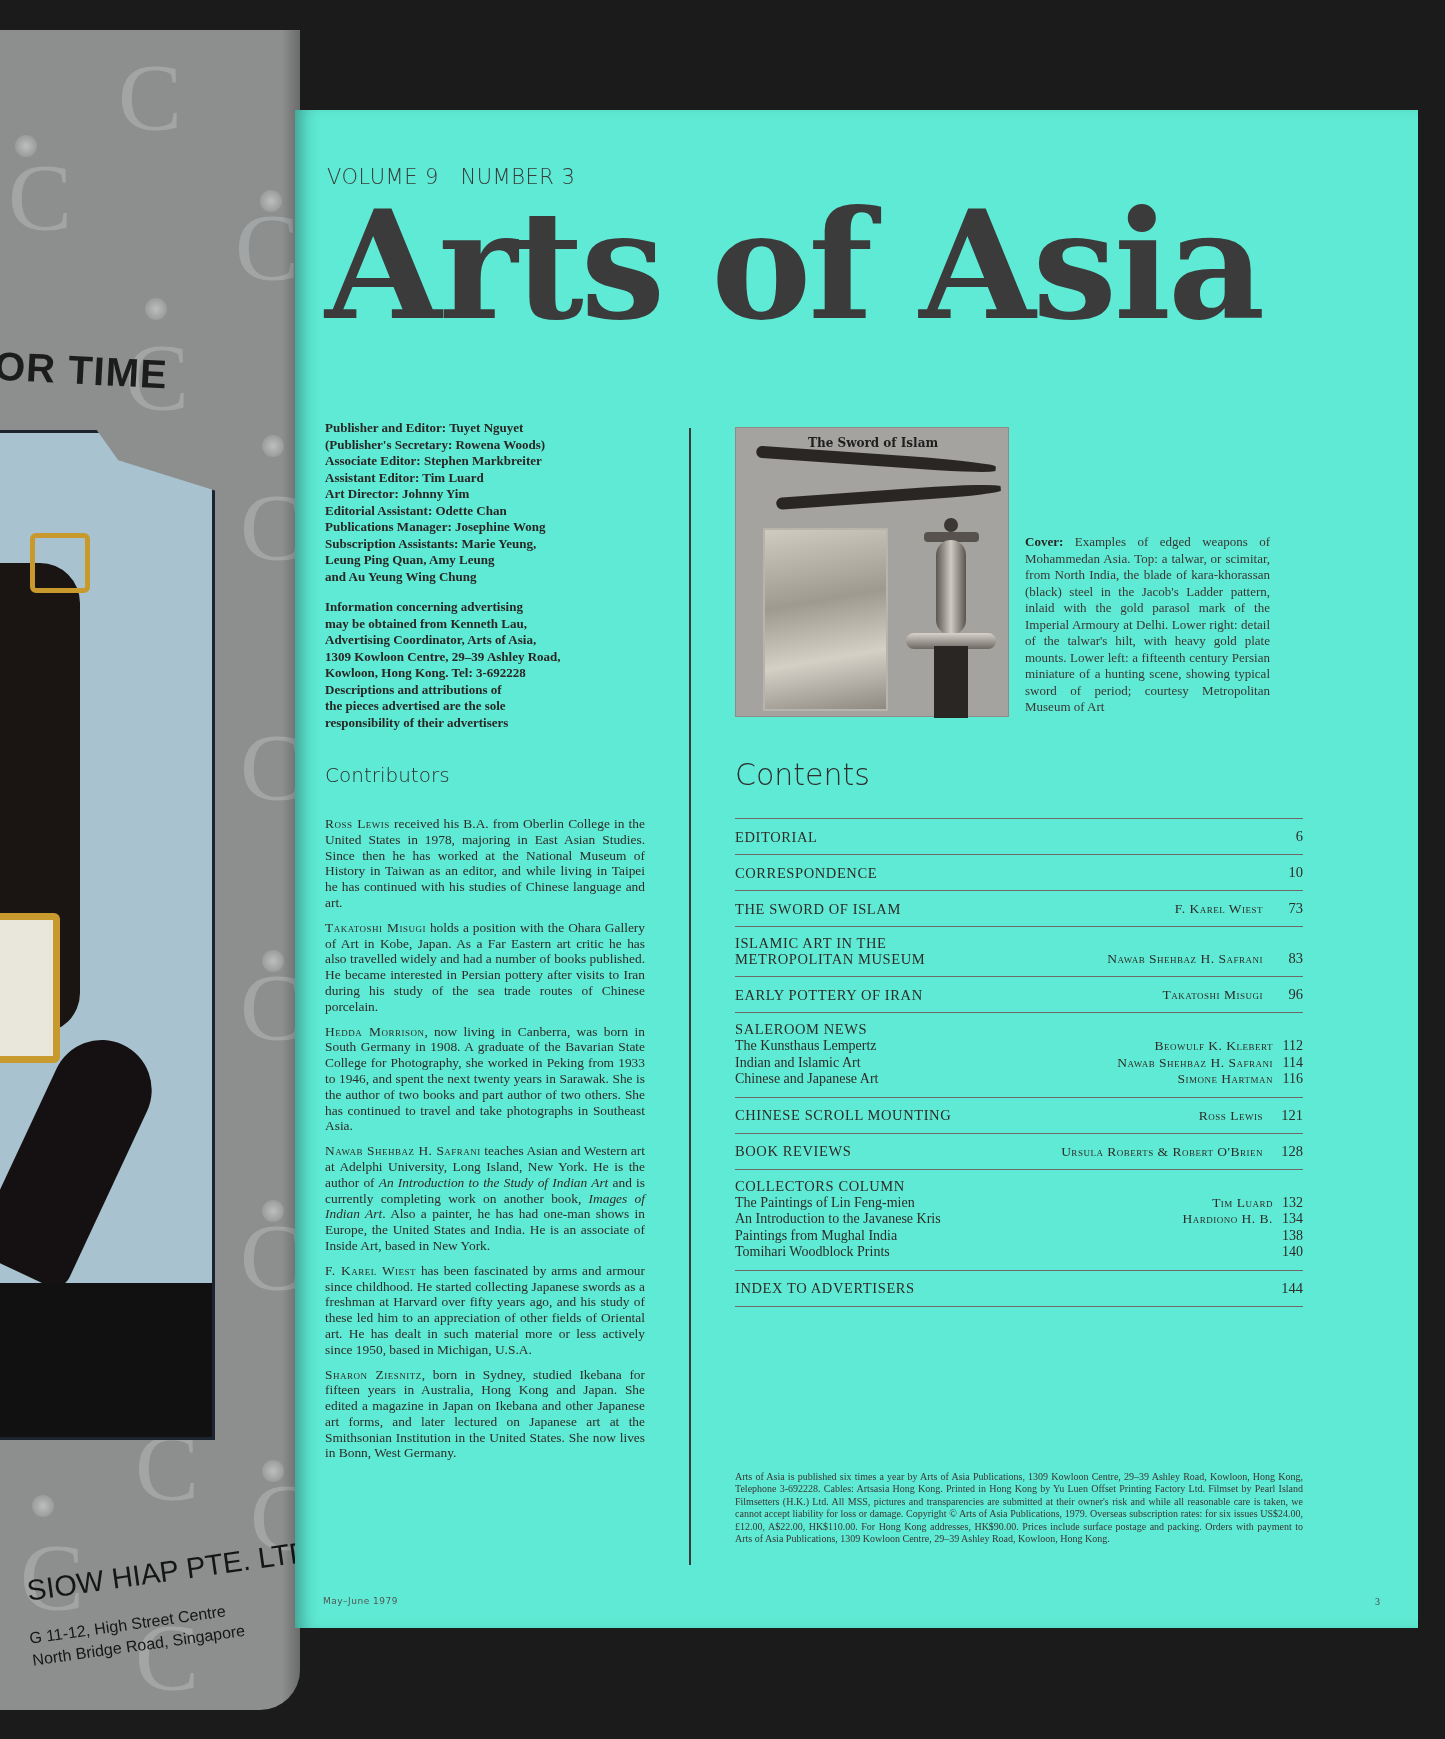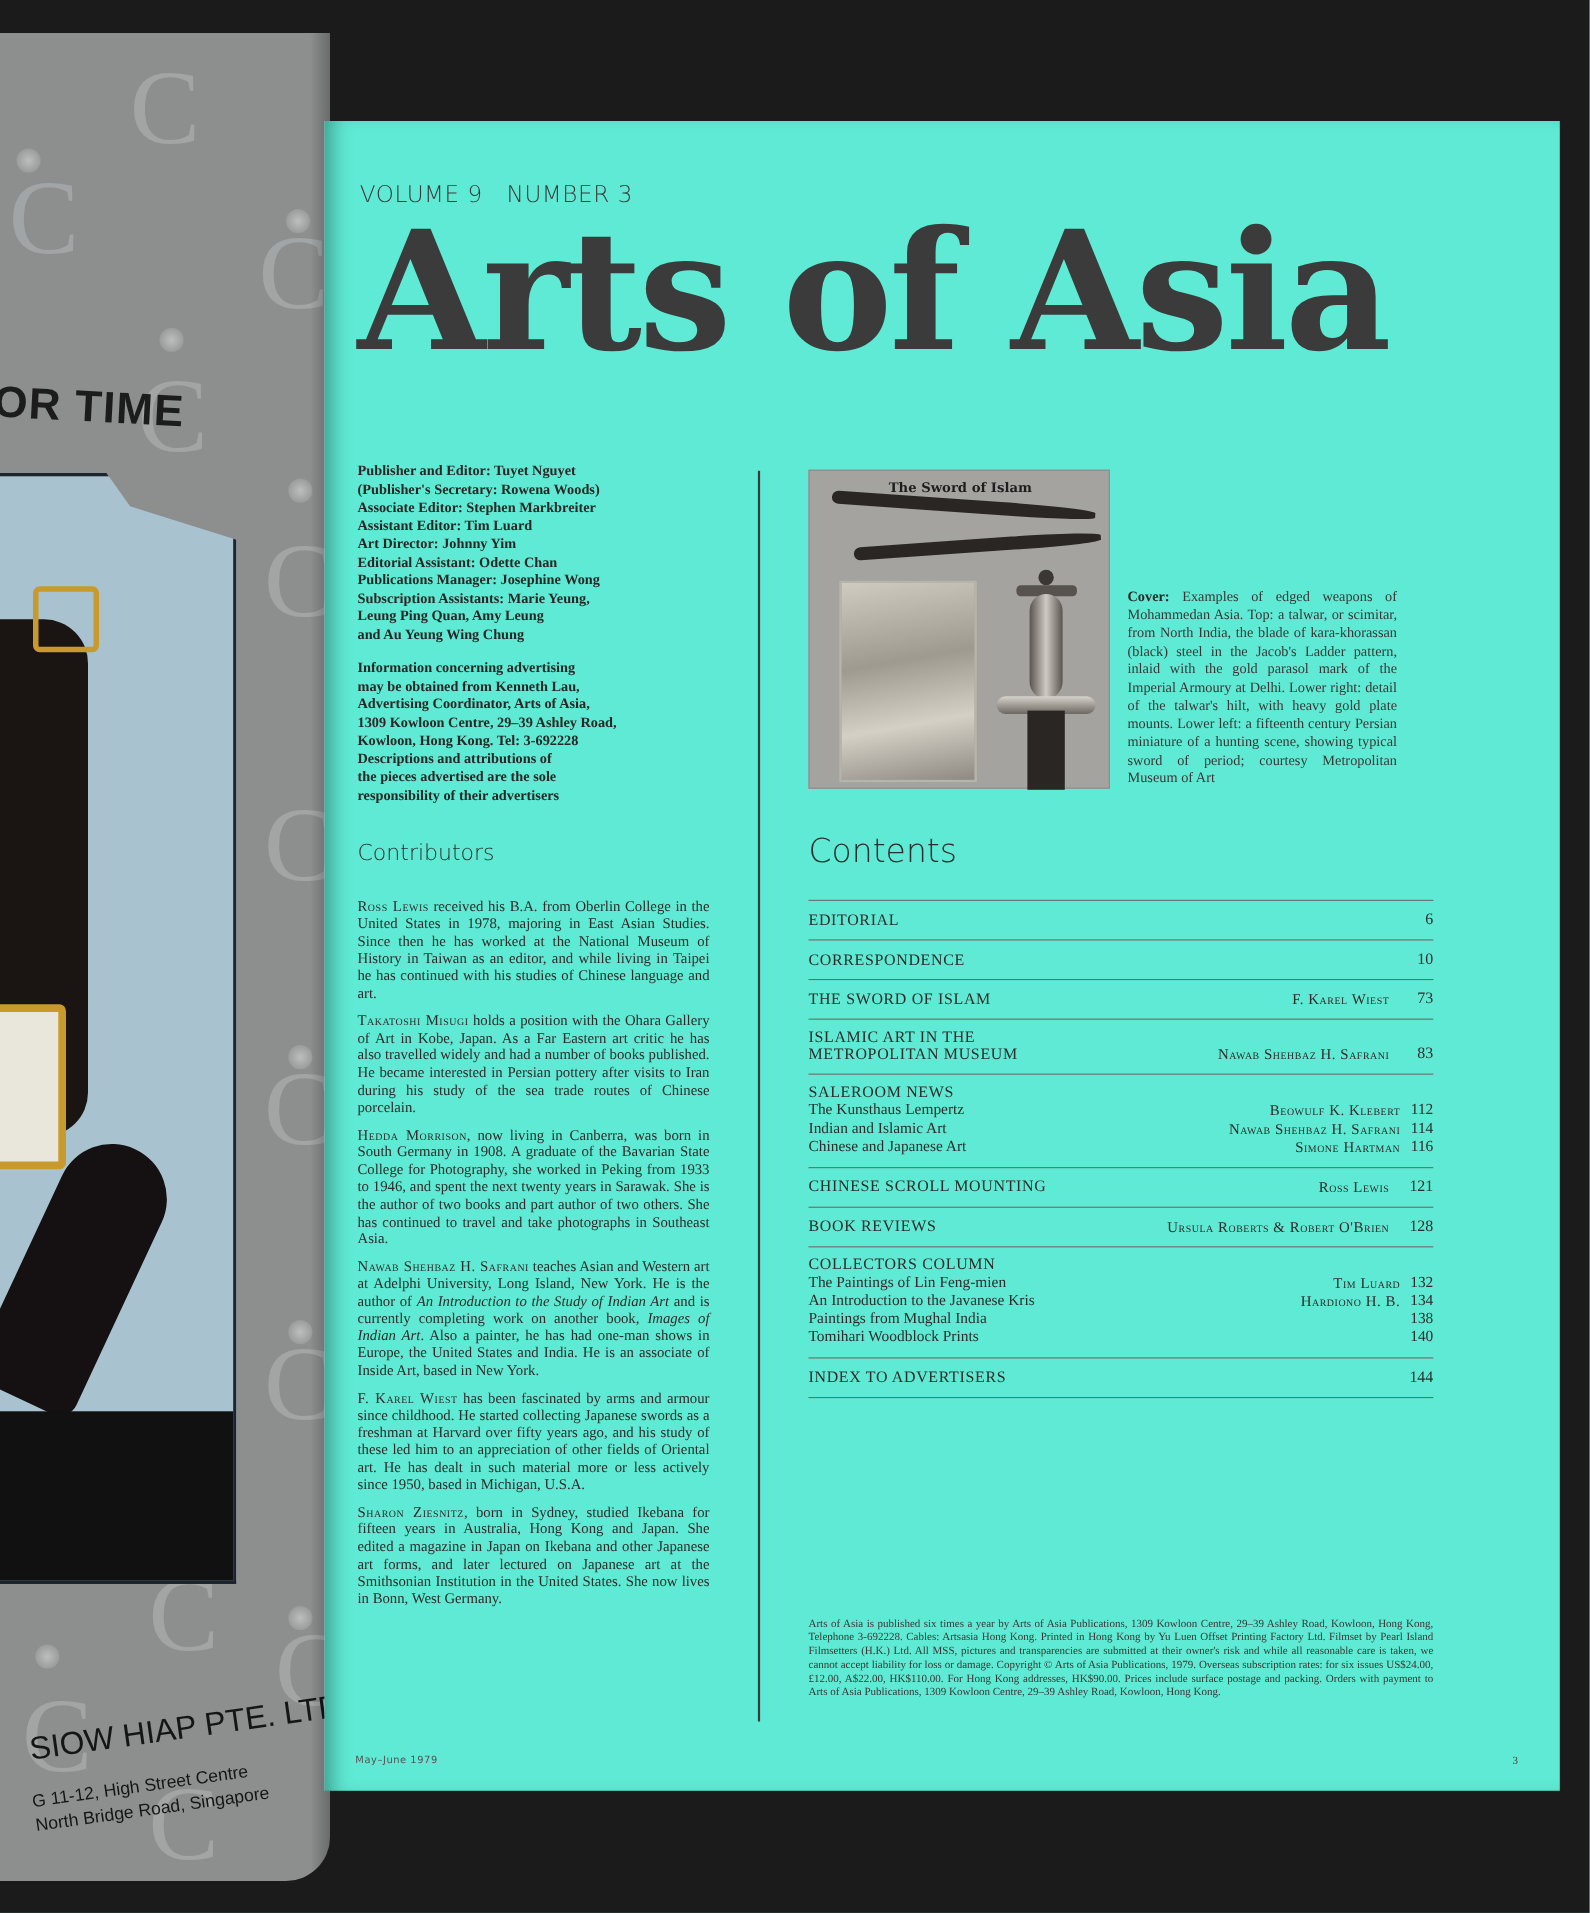--- a/index.html
+++ b/index.html
@@ -308,20 +308,27 @@
           <span class="pg">73</span>
         </span>
     </div>
     <div class="toc-row">
       <span class="t"><span>ISLAMIC ART IN THE</span><br><span>METROPOLITAN MUSEUM</span></span>
       <span class="right">
           <span class="auth">Nawab Shehbaz H. Safrani</span>
           <span class="pg">83</span>
         </span>
     </div>
+    <div class="toc-row">
+      <span class="t">EARLY POTTERY OF IRAN</span>
+      <span class="right">
+          <span class="auth">Takatoshi Misugi</span>
+          <span class="pg">96</span>
+        </span>
+    </div>
     <div class="toc-group">
       <div class="gtitle">SALEROOM NEWS</div>
       <div class="toc-sub">
           <span>The Kunsthaus Lempertz</span>
           <span class="right">
             <span class="auth">Beowulf K. Klebert</span>
             <span class="pg">112</span>
           </span>
         </div>
       <div class="toc-sub">

